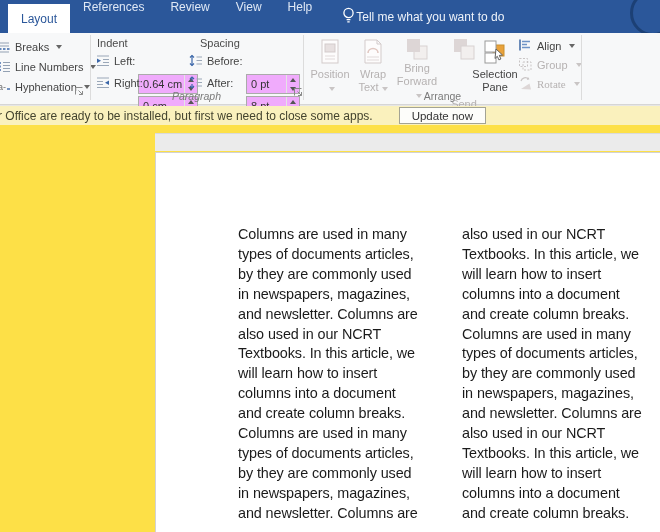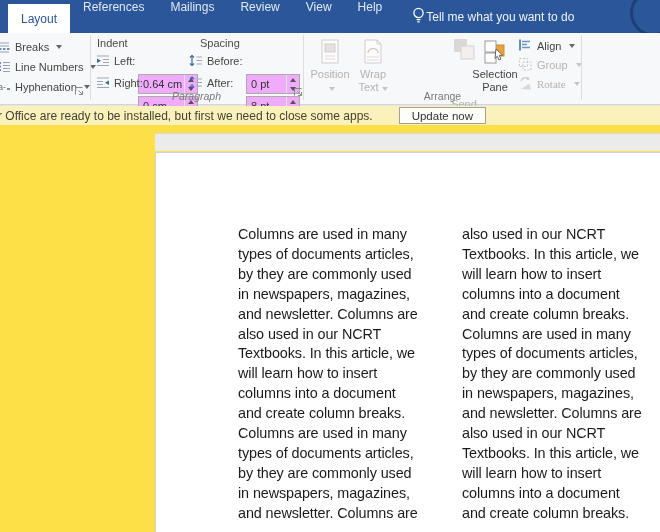--- a/index.html
+++ b/index.html
@@ -47,21 +47,20 @@
   .col1 { left:82px; }
   .col2 { left:306px; }
 </style>
 </head>
 <body>
 
 <div class="titlebar">
   <div class="tabs">
     <div class="tab active">Layout</div>
     <div class="tab">References</div>
-    <div class="tab">Mailings</div>
     <div class="tab">Review</div>
     <div class="tab">View</div>
     <div class="tab">Help</div>
   </div>
   <div class="tellme">
     <span>
       <svg width="15" height="17" viewBox="0 0 15 17">
           <circle cx="7.5" cy="6" r="4.6" fill="none" stroke="#fff" stroke-width="1.3"></circle>
           <path d="M5.6 12.6h3.8M6.3 14.8h2.4" stroke="#fff" stroke-width="1.3" fill="none"></path>
         </svg>
@@ -209,20 +208,30 @@
     <span class="ic">
         <svg width="24" height="26">
           <path d="M4 1h12l4 4v19H4z" fill="#fdfcfc" stroke="#d3cbcb"></path>
           <path d="M16 1v4h4" fill="none" stroke="#d3cbcb"></path>
           <path d="M7 14a5 4.5 0 0 1 10 0" fill="none" stroke="#e0c8c2" stroke-width="1.6"></path>
           <path d="M6 18h12M6 21h12" stroke="#e2dada" stroke-width="1.2"></path>
         </svg>
       </span>
     <span>Wrap</span>
     <span><span>Text</span><span class="dd"></span></span>
+  </div>
+  <div class="bigbtn dis" style="left:394px; width:46px;">
+    <span class="ic">
+        <svg width="26" height="26">
+          <rect x="10" y="10" width="13" height="13" fill="#f2efee" stroke="#d8d1d1"></rect>
+          <rect x="3" y="3" width="13" height="13" fill="#ddd6d6"></rect>
+        </svg>
+      </span>
+    <span>Bring</span>
+    <span><span>Forward</span><span class="dd"></span></span>
   </div>
   <div class="bigbtn dis" style="left:440px; width:48px;gap:36px;">
     <span class="ic">
         <svg width="26" height="26">
           <rect x="3" y="3" width="13" height="13" fill="#ddd6d6"></rect>
           <rect x="10" y="10" width="13" height="13" fill="#f2efee" stroke="#d8d1d1"></rect>
         </svg>
       </span>
     <span>Send</span>
     <span><span>Backward</span><span class="dd"></span></span>

